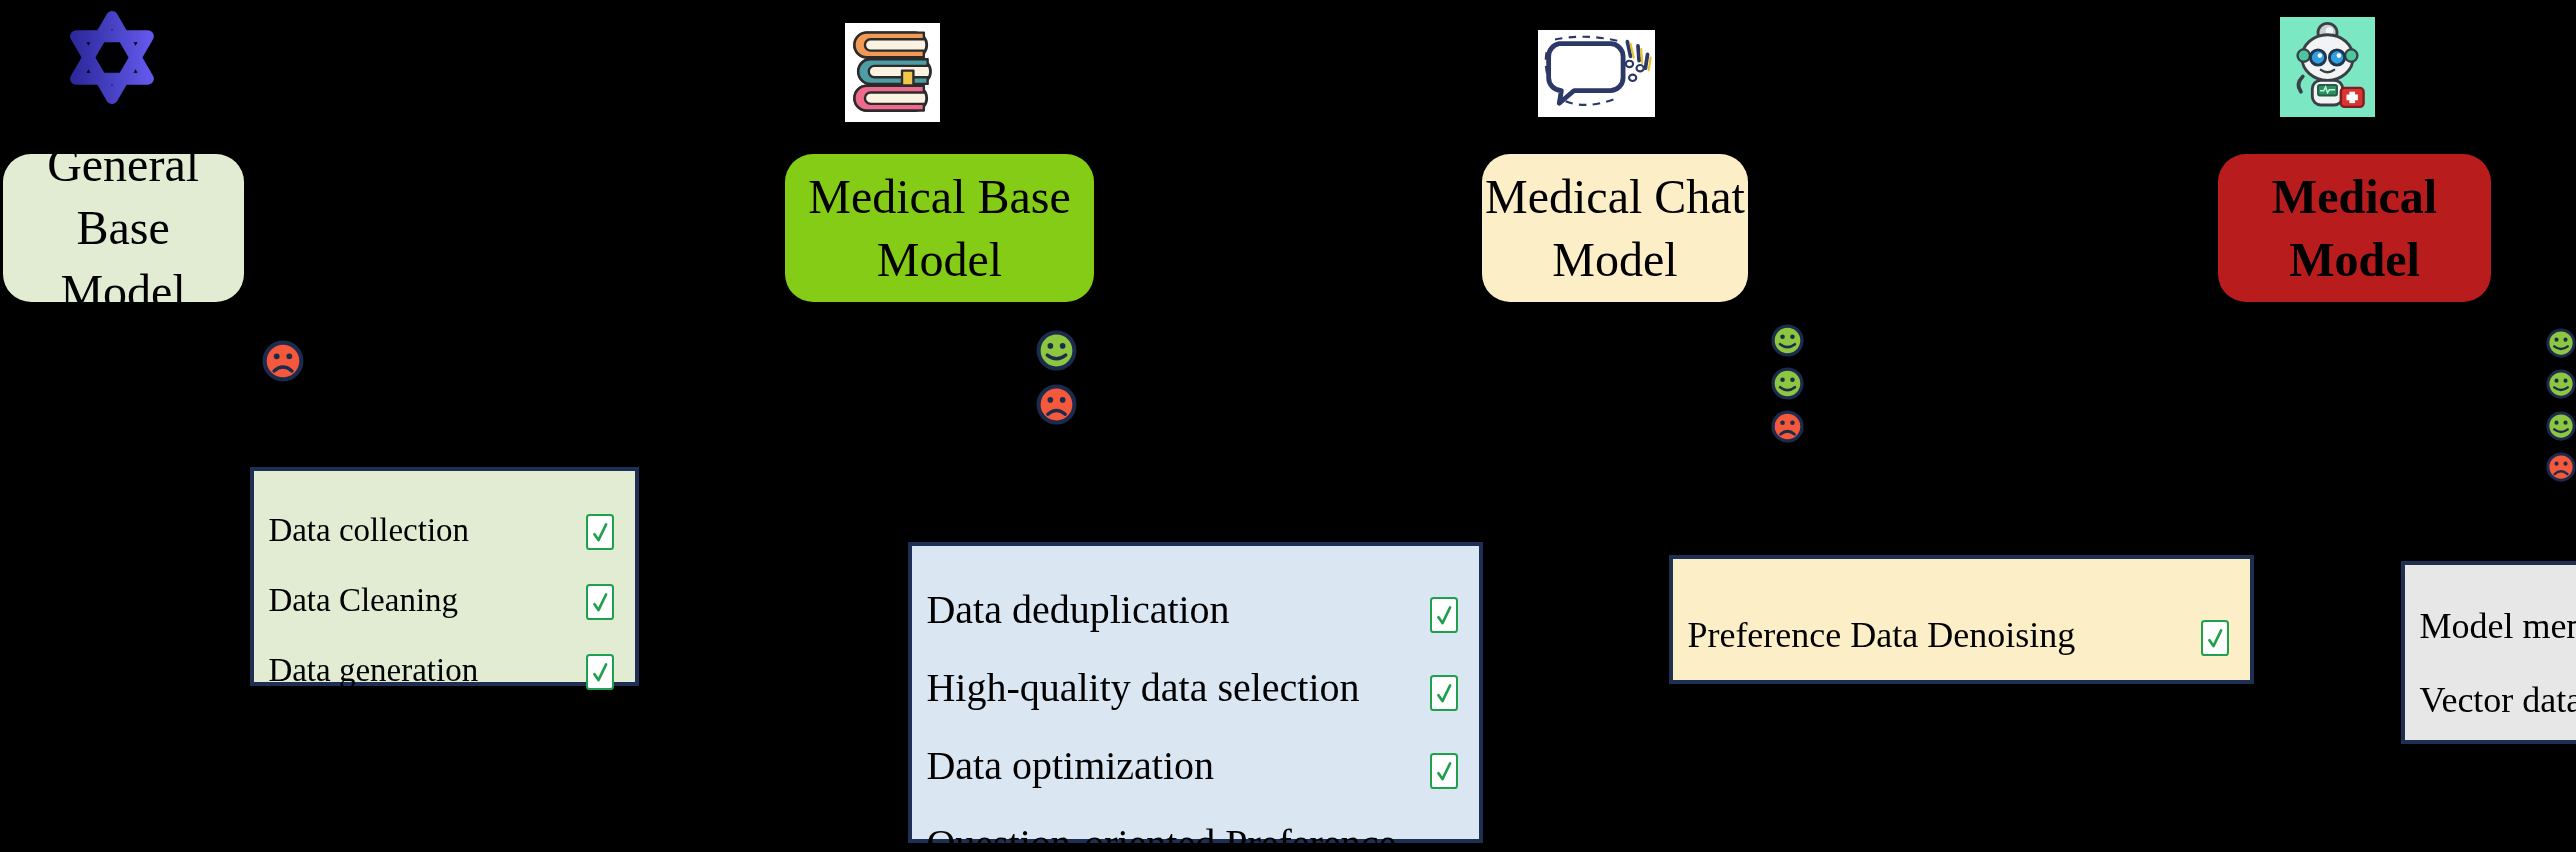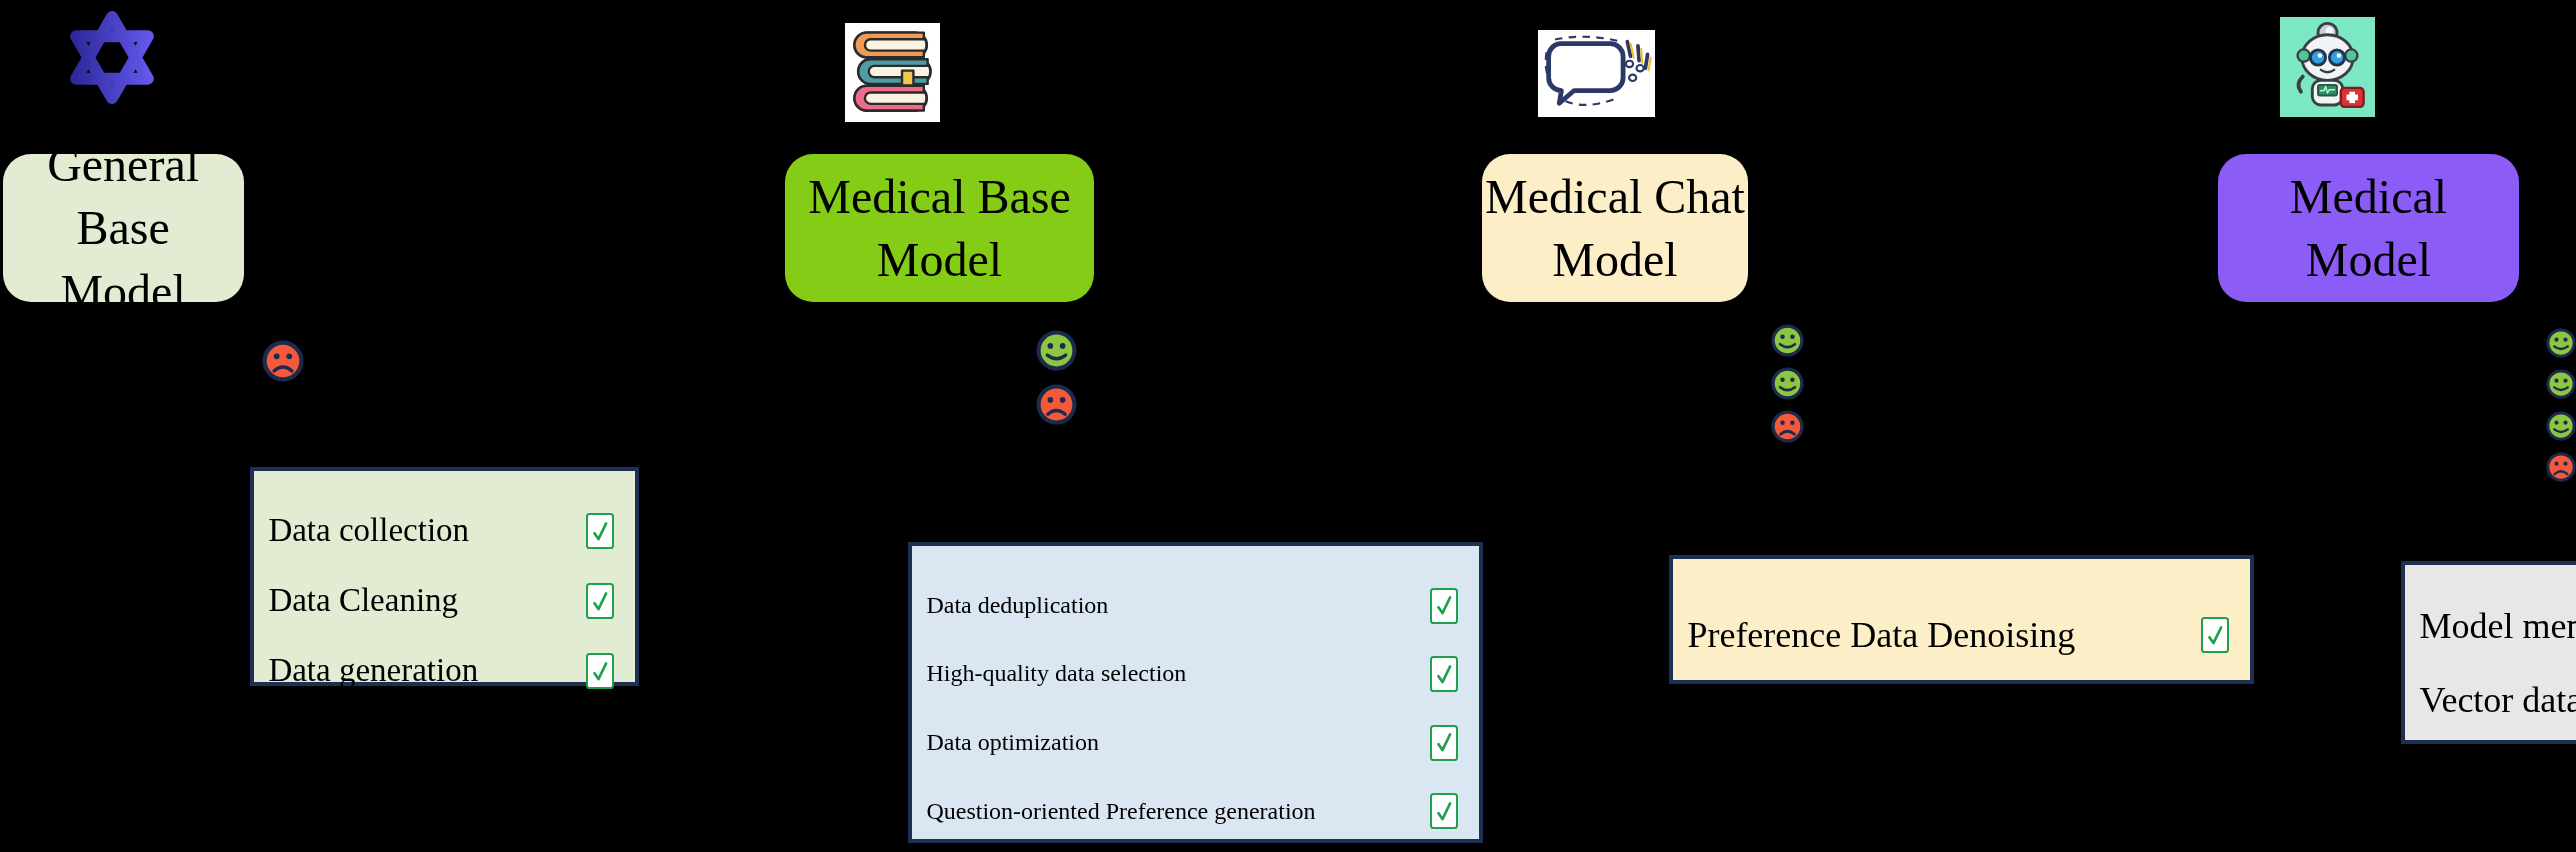--- a/index.html
+++ b/index.html
@@ -23,21 +23,21 @@
     border-radius: 28px;
     display: flex; align-items: center; justify-content: center;
     text-align: center;
     color: #000000;
     font-size: 48px; line-height: 1.32;
     white-space: pre-line;
   }
   .stage-1 .model-box { left: 2.6px;    width: 241px; background: #e1ecd3; }
   .stage-2 .model-box { left: 737px; width: 309px; background: #84cc16; margin-left: 48px; }
   .stage-3 .model-box { left: 1482px; width: 266px; background: #fceec6; }
-  .stage-4 .model-box { left: 2218px; width: 301px; background: #8b5cf6; }
+  .stage-4 .model-box { left: 2218px; width: 273px; background: #b91c1c; font-weight: bold; }
 
   .stage-1 .icon-slot { left: 66px;  top: 11.3px;  width: 92px; height: 93px; }
   .stage-2 .icon-slot { left: 845px; top: 23px;  width: 95px; height: 99px; background:#ffffff; }
   .stage-3 .icon-slot { left: 1538px; top: 30px;  width: 117px; height: 87px; background:#ffffff; }
   .stage-4 .icon-slot { left: 2280px; top: 16.5px;  width: 95px; height: 100px; background:#7be7c3; }
 
   .emoji-col {
     position: absolute;
     display: flex; flex-direction: column; align-items: center;
   }
@@ -54,26 +54,26 @@
   .task-list {
     position: absolute;
     border: 4.6px solid #1d2f52;
     box-sizing: border-box;
     display: flex; flex-direction: column;
     justify-content: space-around;
     padding: 9.3px 20.6px 9.3px 14.4px;
     color: #000000;
   }
   .stage-1 .task-list { left: 250px;  top: 467px;  width: 389px;  height: 219px; background: #e1ecd3; font-size: 33px; }
-  .stage-2 .task-list { left: 908px; top: 542px; width: 575px; height: 301px; background: #dbe6f3; font-size: 24px; }
+  .stage-2 .task-list { left: 908px; top: 542px; width: 575px; height: 301px; background: #dbe6f3; font-size: 40px; }
   .stage-3 .task-list { left: 1669px; top: 555px; width: 585px; height: 129px; background: #fceec6; font-size: 36px; }
   .stage-4 .task-list { left: 2401px; top: 561px; width: 587px; height: 183px; background: #e7e7e7; font-size: 36px; }
 
   .task-row {
-    display: flex; align-items: center; justify-content: space-between;
+    display: flex; align-items: flex-end; justify-content: space-between;
     gap: 23px;
     line-height: 1.15;
     margin-top: 32px;
   }
   .task-label { flex: 1 1 auto; }
   .checkbox {
     flex: 0 0 auto;
     width: 24px; height: 32px;
     background: #ffffff;
     border: 2.6px solid #1fa04c;

